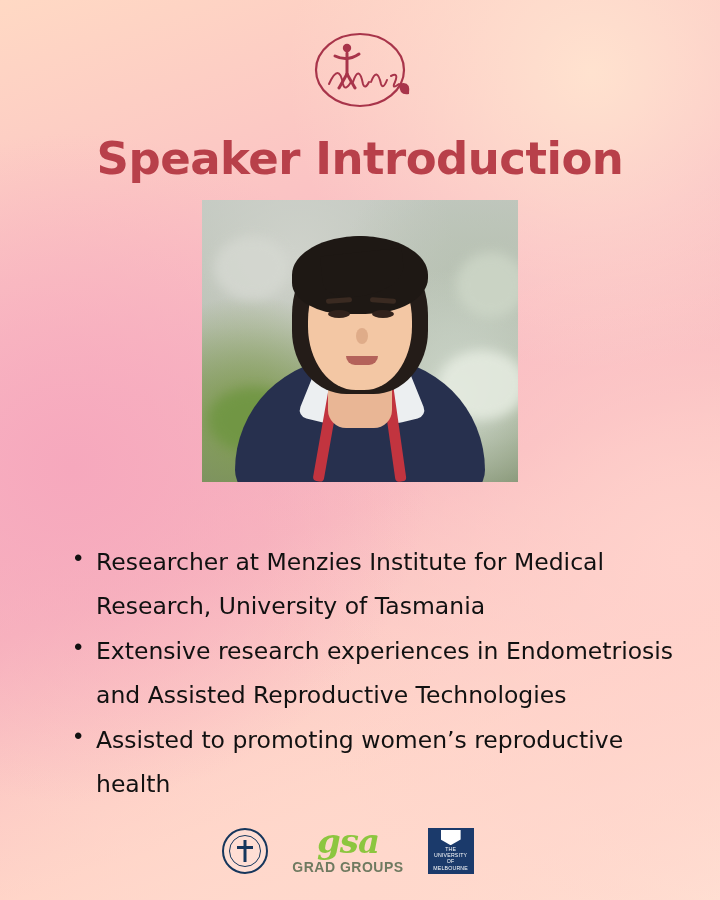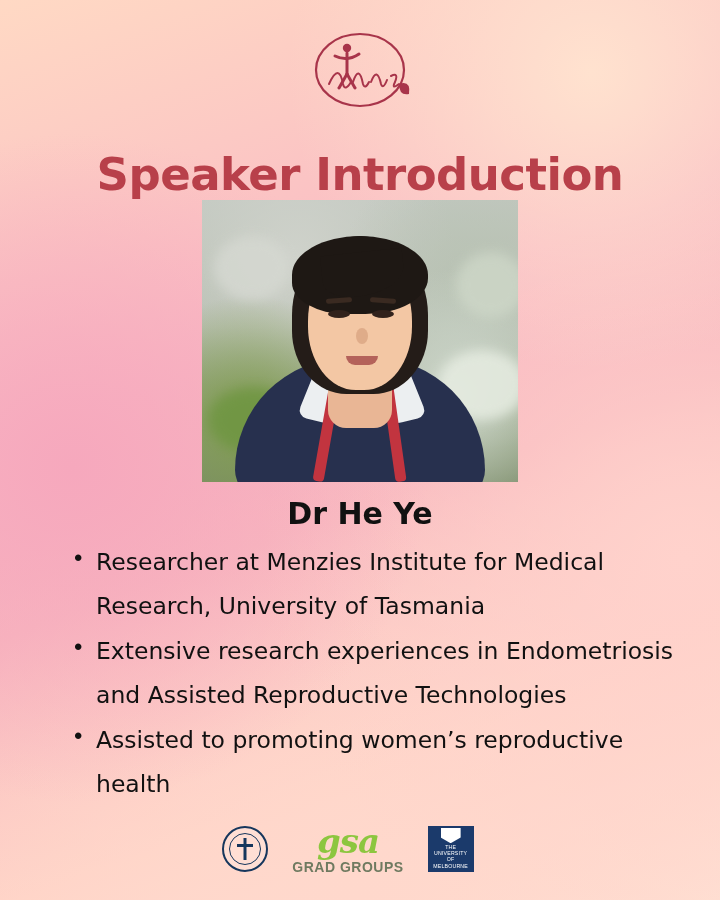--- a/index.html
+++ b/index.html
@@ -39,21 +39,21 @@
   .logo {
     position: relative;
     width: 130px;
     height: 86px;
   }
   .logo svg { display: block; }
 
   
   .title {
     position: absolute;
-    top: 148px;
+    top: 132px;
     left: 0;
     width: 720px;
     text-align: center;
     font-size: 45px;
     font-weight: bold;
     letter-spacing: -0.5px;
     color: #b8404a;
     font-family: "DejaVu Sans", sans-serif;
   }
 
@@ -253,21 +253,21 @@
     font-weight: 500;
   }
 
   
   .footer {
     position: absolute;
     left: 0;
     bottom: 26px;
     width: 696px;
     display: flex;
-    align-items: center;
+    align-items: flex-end;
     justify-content: center;
     gap: 24px;
   }
   .f-logo { display: flex; align-items: center; }
   .utas-seal {
     width: 42px;
     height: 42px;
     border: 2px solid #16365c;
     border-radius: 50%;
     display: flex;
@@ -396,21 +396,20 @@
       <div class="bang"></div>
       <div class="brow l"></div>
       <div class="brow r"></div>
       <div class="eye l"></div>
       <div class="eye r"></div>
       <div class="nose"></div>
       <div class="mouth"></div>
     </div>
   </div>
 
-  <div class="name">Dr He Ye</div>
 
   <div class="bullets">
     <div class="bullet">
       <div class="bullet-dot">•</div>
       <div class="bullet-text">Researcher at Menzies Institute for Medical Research, University of Tasmania</div>
     </div>
     <div class="bullet">
       <div class="bullet-dot">•</div>
       <div class="bullet-text">Extensive research experiences in Endometriosis and Assisted Reproductive Technologies</div>
     </div>

